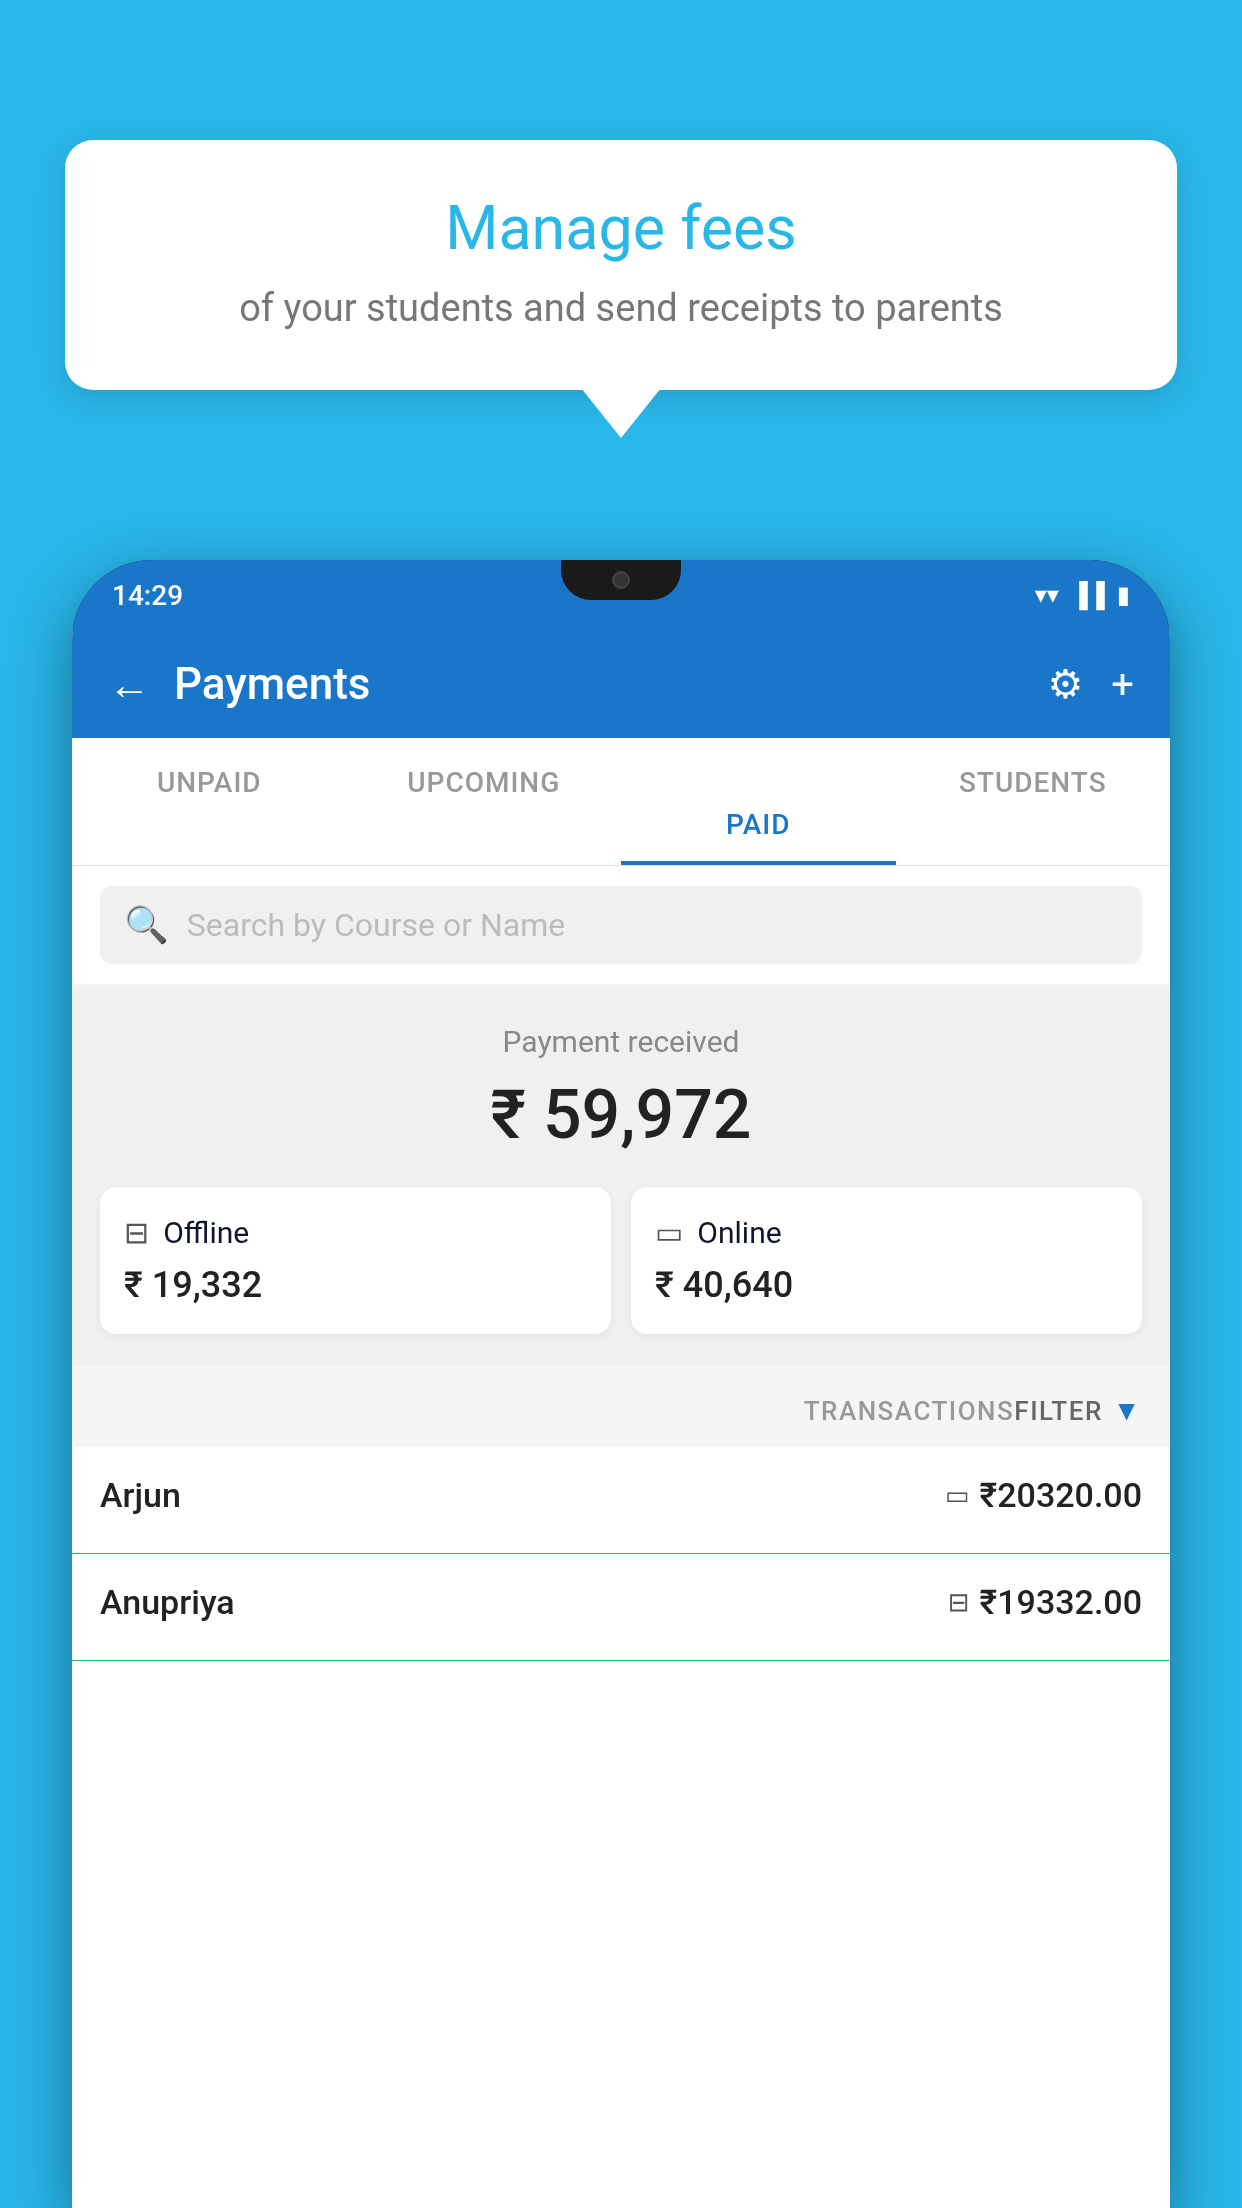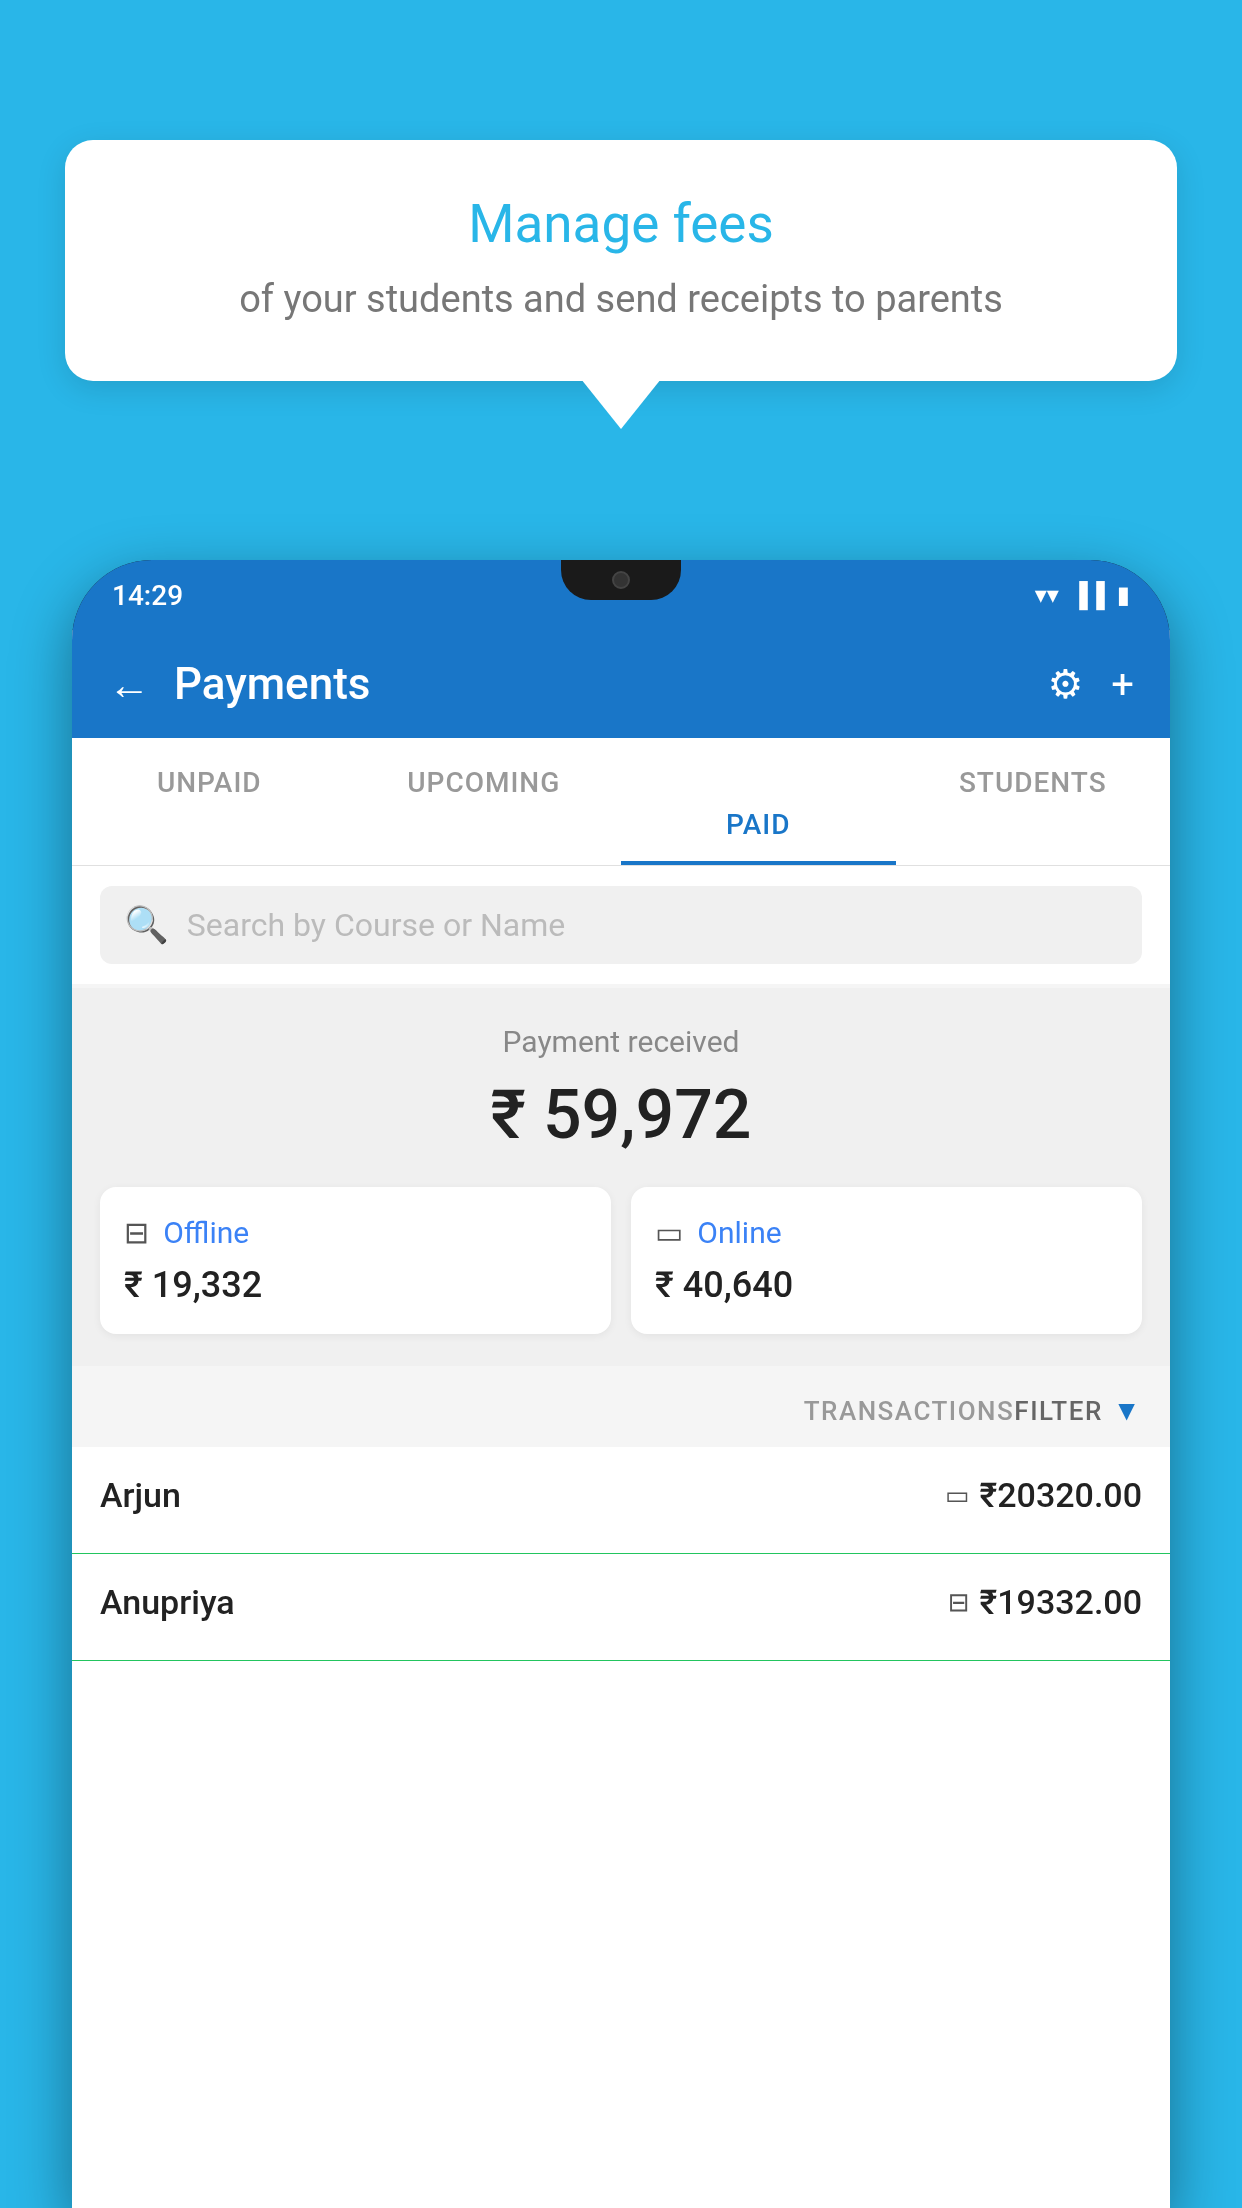--- a/index.html
+++ b/index.html
@@ -31,21 +31,21 @@
       bottom: -48px;
       left: 50%;
       transform: translateX(-50%);
       width: 0;
       height: 0;
       border-left: 40px solid transparent;
       border-right: 40px solid transparent;
       border-top: 50px solid white;
     }
     .bubble-title {
-      font-size: 53px;
+      font-size: 61px;
       color: #29b6e8;
       font-weight: 400;
       margin-bottom: 24px;
       line-height: 1.1;
     }
     .bubble-subtitle {
       font-size: 38px;
       color: #777;
       font-weight: 400;
     }
@@ -235,21 +235,21 @@
       display: flex;
       align-items: center;
       gap: 14px;
       margin-bottom: 14px;
     }
     .payment-card-icon {
       color: #555;
       font-size: 30px;
     }
     .payment-card-type {
-      color: #3b82f6;
+      color: #0f172a;
       font-size: 30px;
     }
     .payment-card-amount {
       color: #222;
       font-size: 36px;
       font-weight: 500;
     }
 
     
     .transactions-header {

